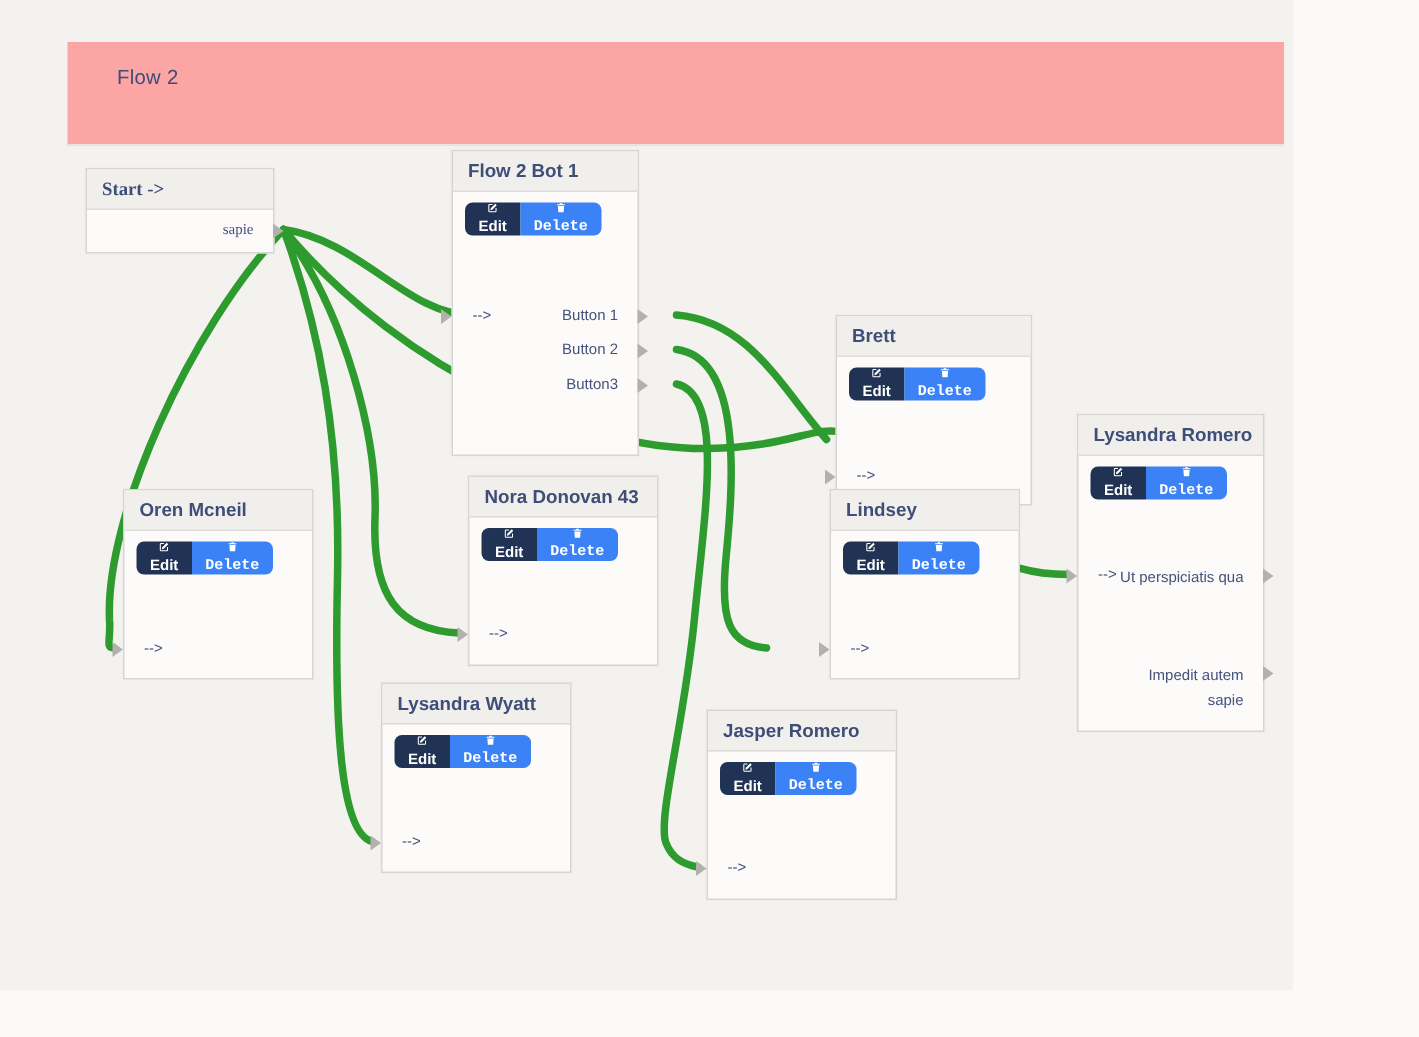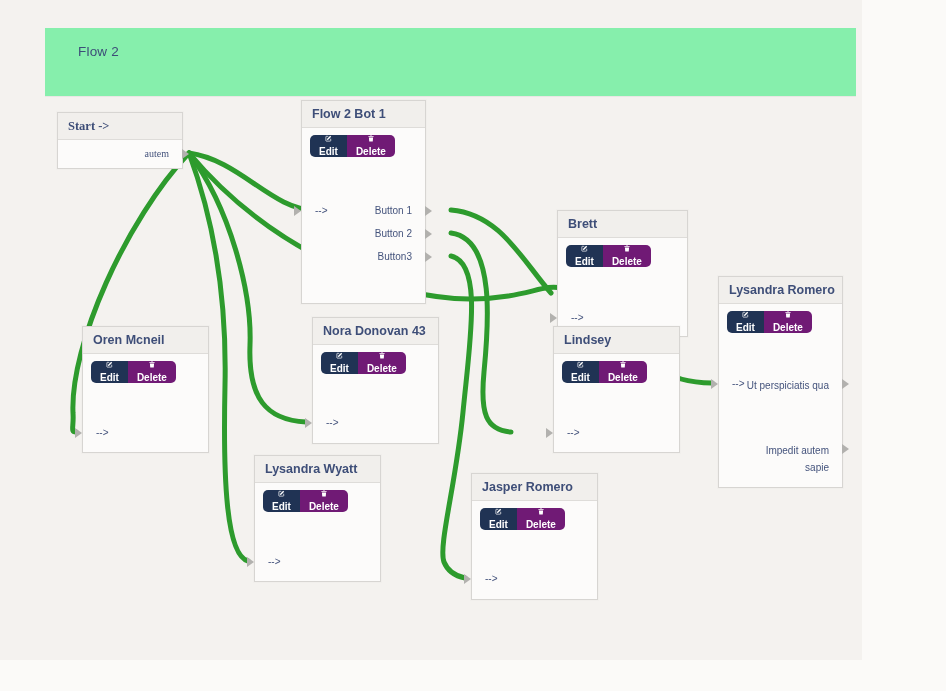--- a/index.html
+++ b/index.html
@@ -9,21 +9,21 @@
     background:#fbfaf8;
     position:relative;
     overflow:hidden;
   }
   #backdrop {
     position:absolute; left:0; top:0; width:862px; height:660px;
     background:#f4f2ef;
   }
   #header-card {
     position:absolute; left:45px; top:28px; width:811px; height:69px;
-    background:#86efac; border-bottom:1px solid #e9e7e4;padding-left:46px;
+    background:#fca5a5; border-bottom:1px solid #e9e7e4;padding-left:46px;
   }
   #flow-title {
     position:absolute; left:33px; top:16px;
     font-size:13.5px; color:#3d4d78; letter-spacing:.2px;
   }
   #edge-layer { position:absolute; left:0; top:0; width:946px; height:691px; }
   .node {
     position:absolute;
     background:#fcfbfa;
     border:1px solid #d7d5d2;
@@ -38,21 +38,21 @@
   .node-body { position:relative; height:calc(100% - 27px); }
   .btn-row { position:absolute; left:8px; top:7px; display:flex; }
   .btn {
     display:flex; align-items:center; gap:4px;
     height:22px; padding:0 9px;
     font-size:10px; font-weight:700; color:#ffffff;
     border:none; cursor:pointer;flex-direction:column;
   }
   .btn svg { display:block; }
   .btn-edit { background:#203354; border-radius:5px 0 0 5px; }
-  .btn-delete { background:#701a75; border-radius:0 5px 5px 0; }
+  .btn-delete { background:#3b82f6; border-radius:0 5px 5px 0;font-family:Liberation Mono, monospace; }
   .port-label {
     position:absolute; font-size:10px; color:#44537c; line-height:12px;
     white-space:nowrap;
   }
   .port-label.in { left:13px; transform:translateY(-6px); }
   .port-label.out { right:13px; transform:translateY(-6px); text-align:right; }
   .port-label.out.multi { white-space:normal; width:86px; line-height:17px;
     transform:translateY(-7px); }
   .port-tri {
     position:absolute; width:0; height:0;
@@ -79,21 +79,21 @@
     <path d="M 189,153 C 272,252 392,300 472,299 C 552,298 550,266 594,312 C 642,362 664,383 712,383" fill="none" stroke="#2d9b2d" stroke-width="5" stroke-linecap="round"></path>
     <path d="M 451,210 C 500,214 522,260 551,293" fill="none" stroke="#2d9b2d" stroke-width="5" stroke-linecap="round"></path>
     <path d="M 451,233 C 497,239 488,330 484,372 C 480,414 486,430 511,432" fill="none" stroke="#2d9b2d" stroke-width="5" stroke-linecap="round"></path>
     <path d="M 451,256 C 483,263 470,340 463,412 C 456,484 438,546 444,562 C 448,572 455,576 465,578" fill="none" stroke="#2d9b2d" stroke-width="5" stroke-linecap="round"></path>
   </svg>
 
 <div id="nodes-root">
     <div class="node" style="left: 57px; top: 112px; width: 126px; height: 57px; font-family: Liberation Serif, serif;">
     <div class="node-header">Start -&gt;</div>
     <div class="node-body">
-        <div class="port-label out" style="top: 14px;">autem</div>
+        <div class="port-label out" style="top: 14px;">sapie</div>
         <div class="port-tri out" style="top: 14px;"></div>
       </div>
   </div>
     <div class="node" style="left: 301px; top: 100px; width: 125px; height: 204px;">
     <div class="node-header">Flow 2 Bot 1</div>
     <div class="node-body">
         <div class="btn-row">
           <button class="btn btn-edit">
             <svg width="11" height="11" viewBox="0 0 16 16">
               <path d="M13 8.5V13a1 1 0 0 1-1 1H3a1 1 0 0 1-1-1V4a1 1 0 0 1 1-1h4.5" fill="none" stroke="#fff" stroke-width="1.6"></path>

